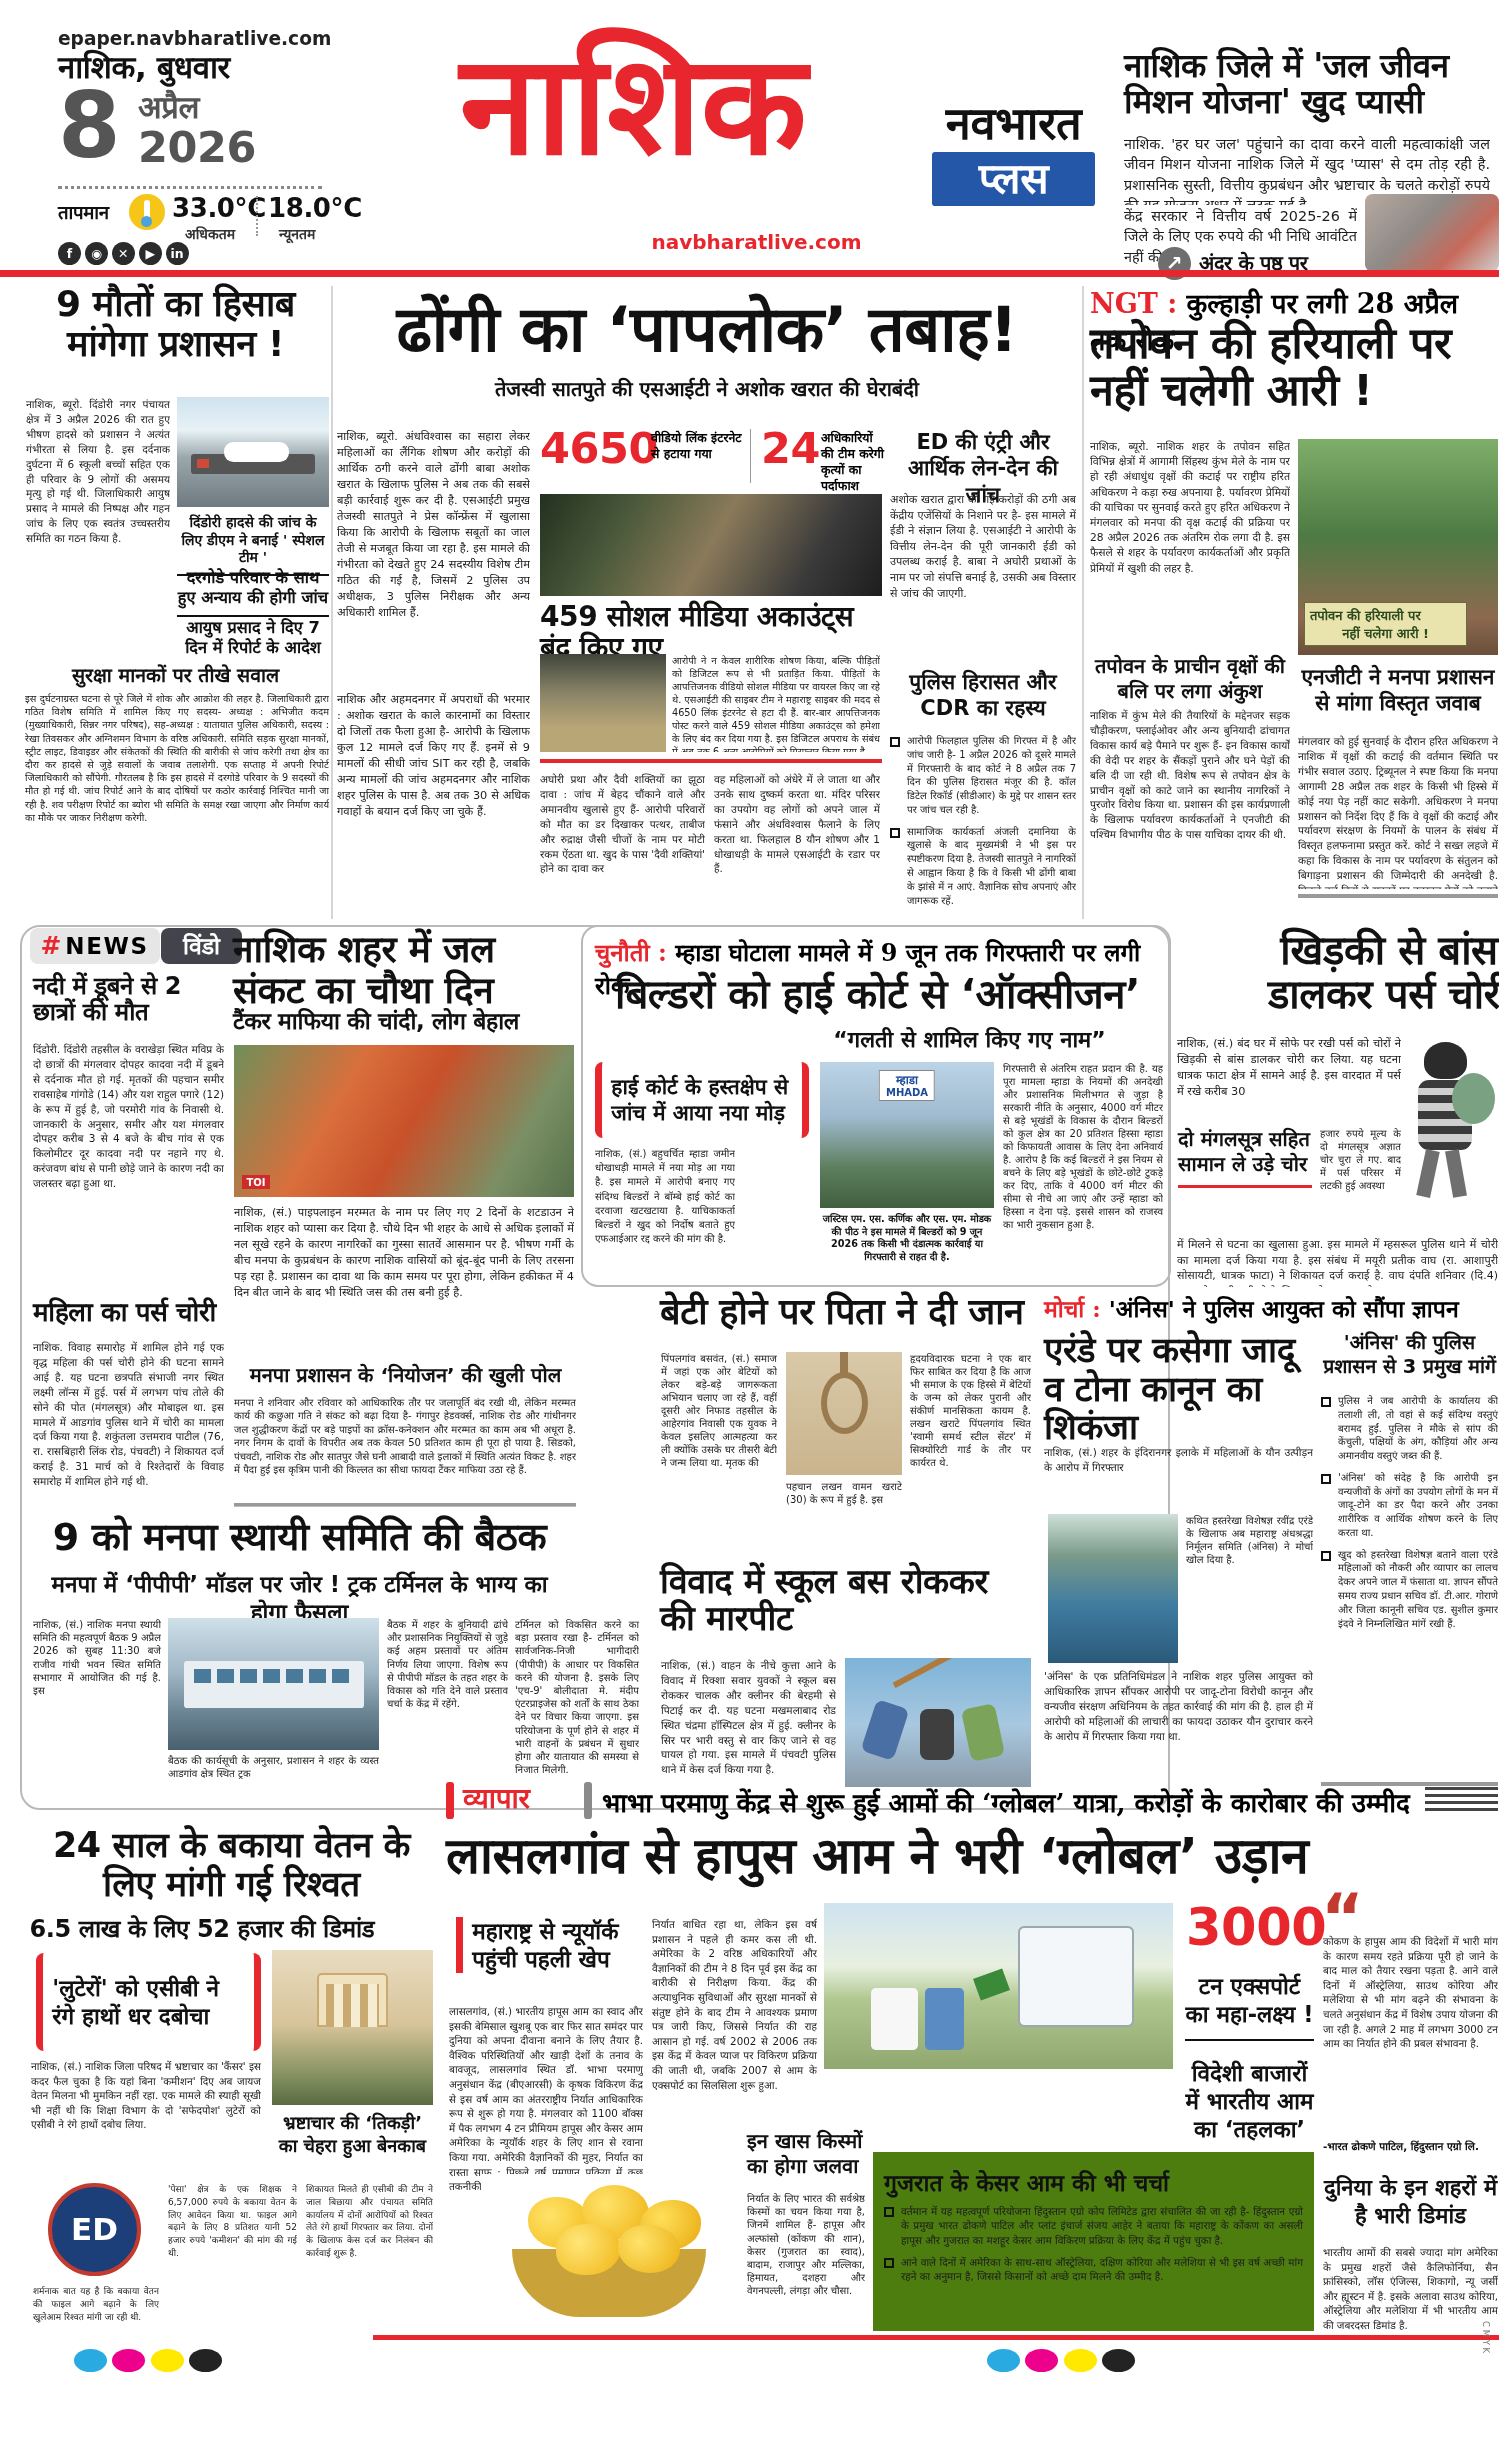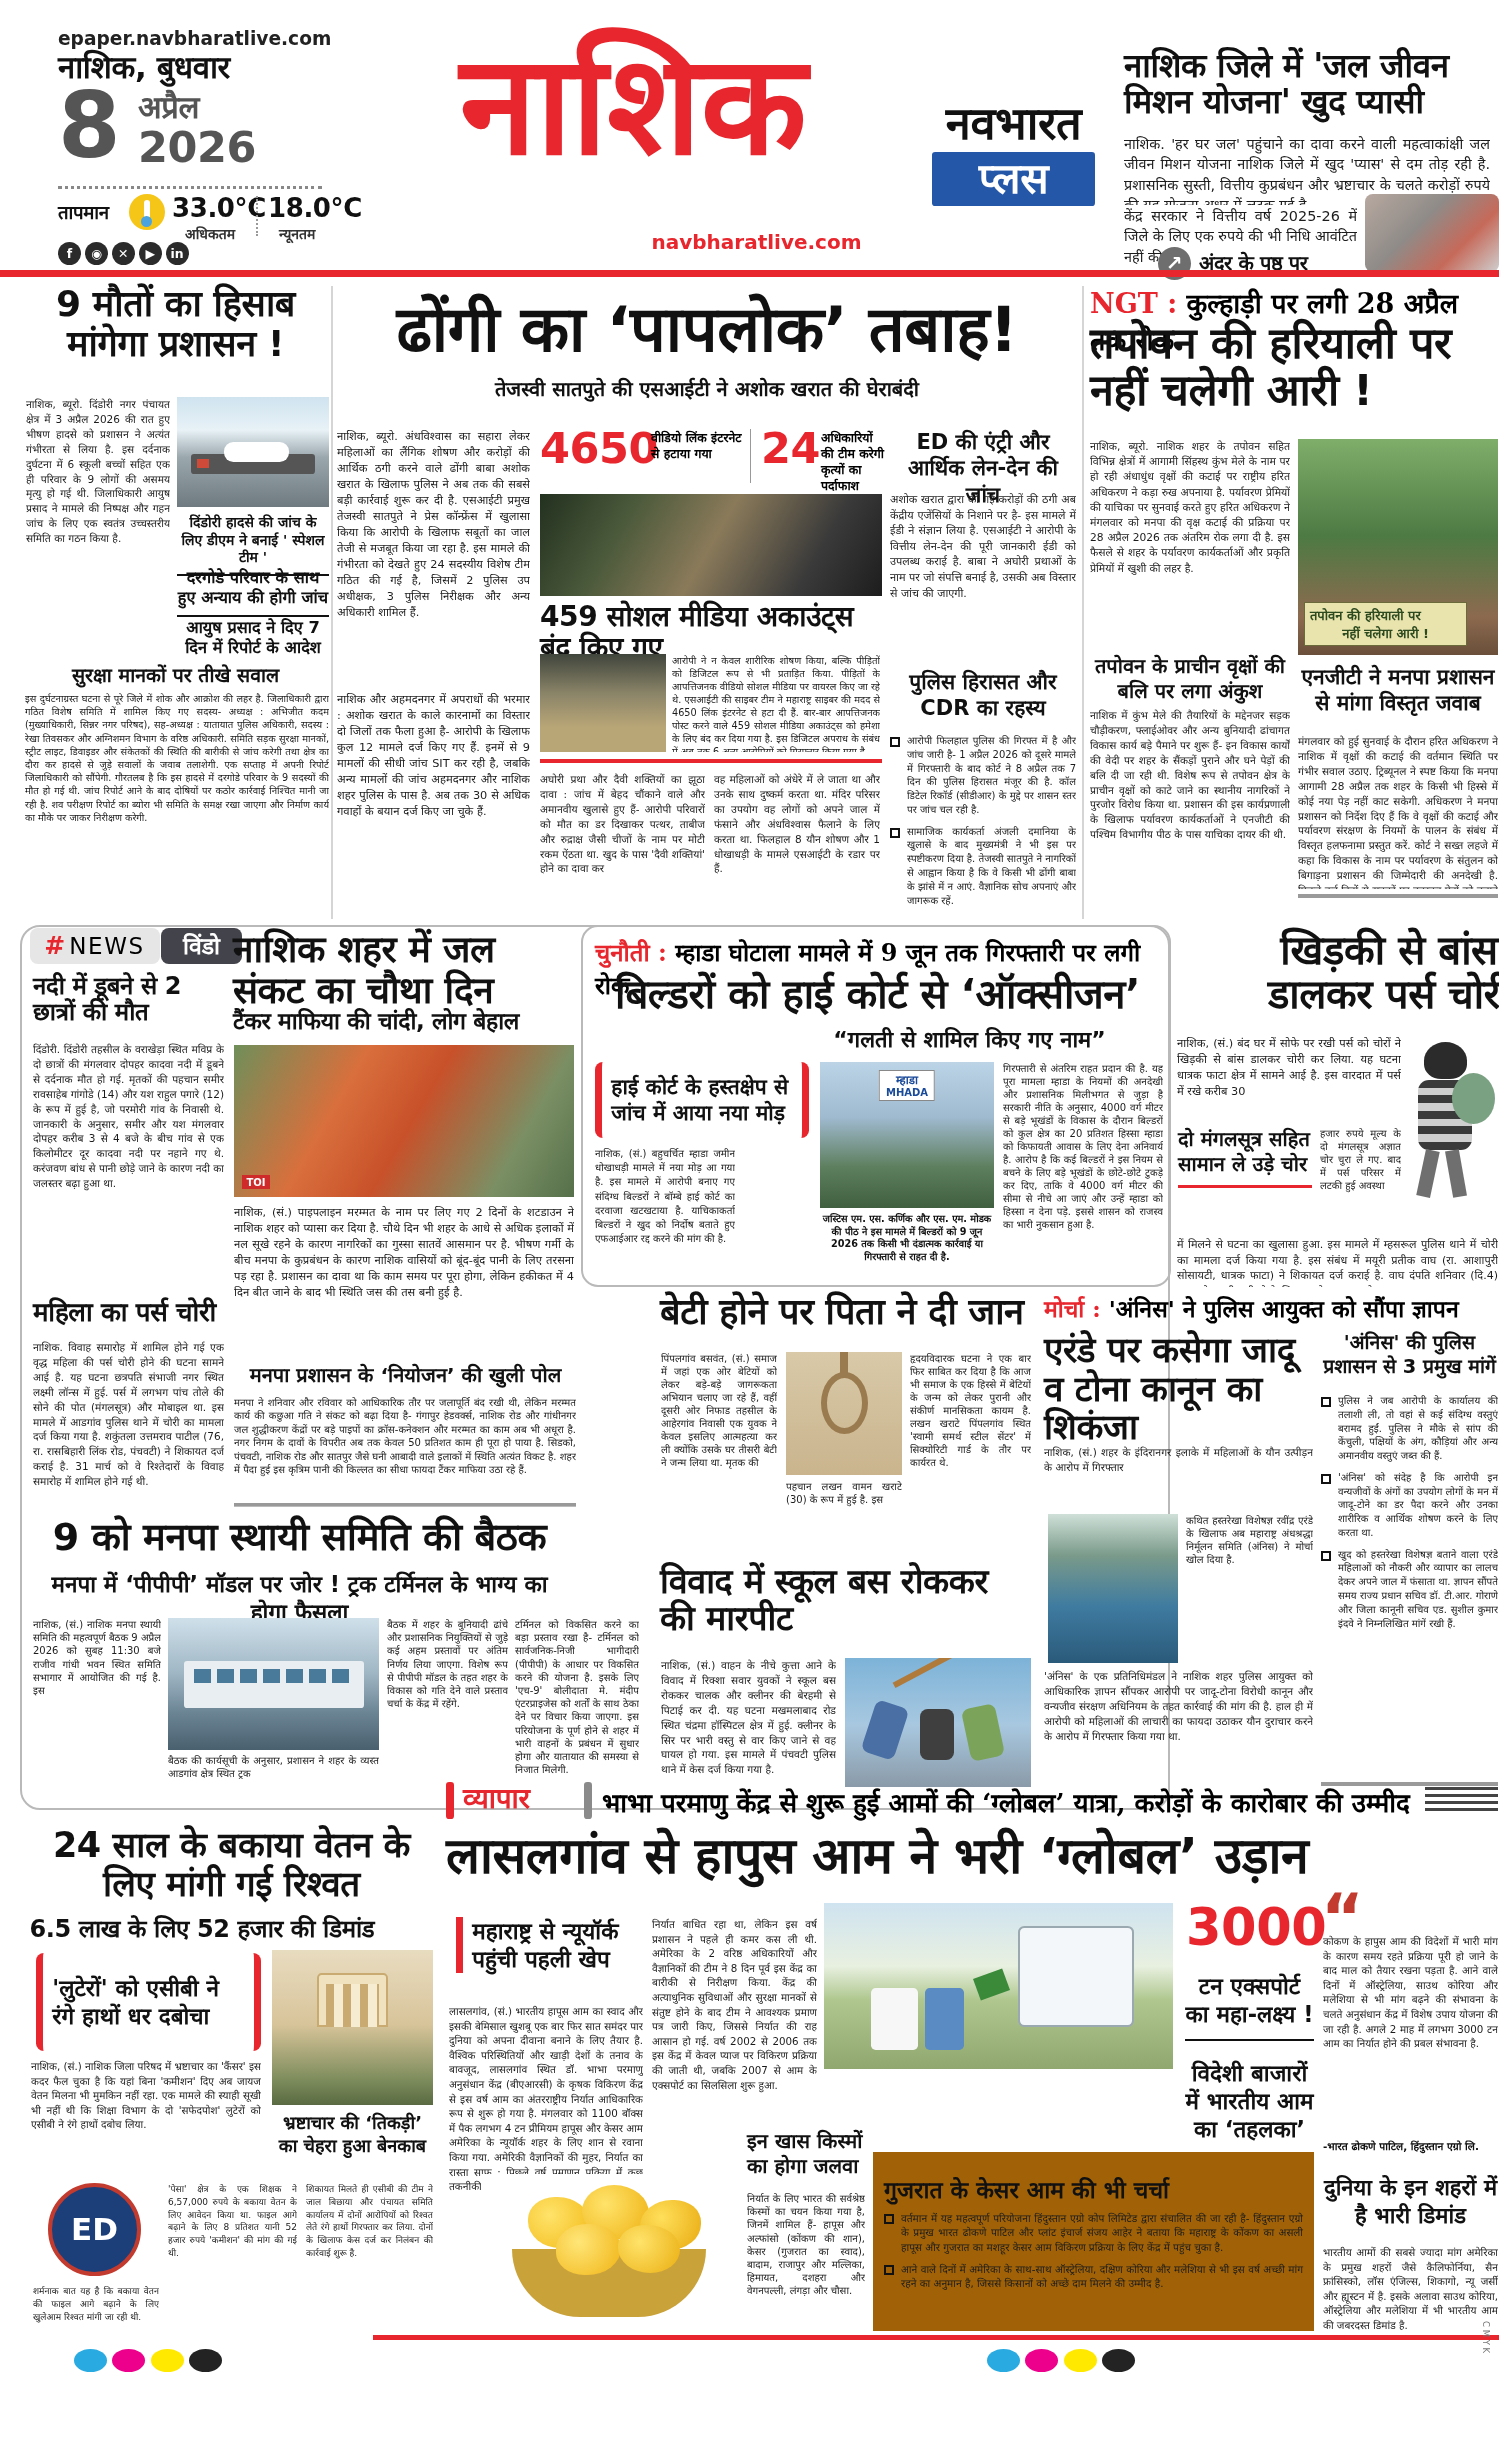--- a/index.html
+++ b/index.html
@@ -127,21 +127,21 @@
   </div>
   <div class="ab subh" style="left:1298px;top:664px;width:200px;font-size:21px">एनजीटी ने मनपा प्रशासन से मांगा विस्तृत जवाब</div>
   <div class="ab bd" style="left:1298px;top:734px;width:200px;height:155px;font-size:10.5px">मंगलवार को हुई सुनवाई के दौरान हरित अधिकरण ने नाशिक में वृक्षों की कटाई की वर्तमान स्थिति पर गंभीर सवाल उठाए. ट्रिब्यूनल ने स्पष्ट किया कि मनपा आगामी 28 अप्रैल तक शहर के किसी भी हिस्से में कोई नया पेड़ नहीं काट सकेगी. अधिकरण ने मनपा प्रशासन को निर्देश दिए हैं कि वे वृक्षों की कटाई और पर्यावरण संरक्षण के नियमों के पालन के संबंध में विस्तृत हलफनामा प्रस्तुत करें. कोर्ट ने सख्त लहजे में कहा कि विकास के नाम पर पर्यावरण के संतुलन को बिगाड़ना प्रशासन की जिम्मेदारी की अनदेखी है. पिछले कई दिनों से सड़कों पर उतरकर पेड़ों को बचाने की लड़ाई लड़ रहे संगठनों के लिए यह फैसला एक बड़ी संजीवनी लेकर आया है.</div>
   <div class="ab rule" style="left:1298px;top:894px;width:200px;height:3.9px"></div>
 
   <div class="box" style="left:20px;top:925px;width:1150px;height:885px"></div>
   <div class="box" style="left:581px;top:925px;width:590px;height:362px;border-radius:17px"></div>
 
   <div class="ab" style="left:29.5px;top:928px;width:130px;height:36px;background:#e6e6e6;border-radius:7.8px;text-align:center;line-height:36px">
     <span style="font-size:25px;font-weight:900;color:#e8262d">#</span>
-    <span style="font-size:23px;font-weight:400;letter-spacing:1.6px">NEWS</span>
+    <span style="font-size:23px;font-weight:700;letter-spacing:1.6px">NEWS</span>
   </div>
   <div class="ab" style="left:161px;top:928px;width:81px;height:36px;background:#43434b;border-radius:7.8px;color:#fff;text-align:center;line-height:36px;font-size:23px;font-weight:800">विंडो</div>
   <div class="ab hl" style="left:33px;top:973px;width:191px;font-size:24px">नदी में डूबने से 2 छात्रों की मौत</div>
   <div class="ab bd" style="left:33px;top:1042px;width:191px;height:247px;font-size:10.5px">दिंडोरी. दिंडोरी तहसील के वराखेड़ा स्थित मविप्र के दो छात्रों की मंगलवार दोपहर कादवा नदी में डूबने से दर्दनाक मौत हो गई. मृतकों की पहचान समीर रावसाहेब गांगोडे (14) और यश राहुल पगारे (12) के रूप में हुई है, जो परमोरी गांव के निवासी थे. जानकारी के अनुसार, समीर और यश मंगलवार दोपहर करीब 3 से 4 बजे के बीच गांव से एक किलोमीटर दूर कादवा नदी पर नहाने गए थे. करंजवण बांध से पानी छोड़े जाने के कारण नदी का जलस्तर बढ़ा हुआ था.</div>
   <div class="ab hl" style="left:33px;top:1298px;width:191px;font-size:26px">महिला का पर्स चोरी</div>
   <div class="ab bd" style="left:33px;top:1340px;width:191px;height:219px;font-size:10.5px">नाशिक. विवाह समारोह में शामिल होने गई एक वृद्ध महिला की पर्स चोरी होने की घटना सामने आई है. यह घटना छत्रपति संभाजी नगर स्थित लक्ष्मी लॉन्स में हुई. पर्स में लगभग पांच तोले की सोने की पोत (मंगलसूत्र) और मोबाइल था. इस मामले में आडगांव पुलिस थाने में चोरी का मामला दर्ज किया गया है. शकुंतला उत्तमराव पाटील (76, रा. रासबिहारी लिंक रोड, पंचवटी) ने शिकायत दर्ज कराई है. 31 मार्च को वे रिश्तेदारों के विवाह समारोह में शामिल होने गई थी.</div>
 
   <div class="ab hl" style="left:233px;top:930px;width:342px;font-size:37px">नाशिक शहर में जल संकट का चौथा दिन</div>
   <div class="ab hl" style="left:233px;top:1009px;width:342px;font-size:23px">टैंकर माफिया की चांदी, लोग बेहाल</div>
   <div class="ph" style="left:234px;top:1045px;width:340px;height:152px;background:linear-gradient(120deg,#6f8f5a,#d96f3c 32%,#c8512a 52%,#7b8f64 80%,#55704a)">
@@ -270,21 +270,21 @@
   <div class="ph" style="left:481px;top:2174px;width:256px;height:155px;background:#fff">
     <div style="position:absolute;left:31px;top:75px;width:194px;height:68px;background:#caa23a;border-radius:0 0 93px 93px"></div>
     <div style="position:absolute;left:47px;top:23px;width:62px;height:51px;background:radial-gradient(circle at 35% 35%,#ffe36a,#f2b915);border-radius:50% 60% 55% 60%"></div>
     <div style="position:absolute;left:101px;top:11px;width:67px;height:54px;background:radial-gradient(circle at 35% 35%,#ffe36a,#eeb010);border-radius:55% 60% 50% 60%"></div>
     <div style="position:absolute;left:159px;top:26px;width:61px;height:50px;background:radial-gradient(circle at 35% 35%,#ffdf5a,#e8a90e);border-radius:60% 50% 60% 55%"></div>
     <div style="position:absolute;left:75px;top:50px;width:65px;height:51px;background:radial-gradient(circle at 35% 35%,#ffe678,#f0b312);border-radius:55% 55% 60% 50%"></div>
     <div style="position:absolute;left:137px;top:51px;width:62px;height:48px;background:radial-gradient(circle at 35% 35%,#ffe36a,#eaae10);border-radius:50% 60% 55% 60%"></div>
   </div>
   <div class="ab subh" style="left:747px;top:2129px;width:118px;font-size:20px;text-align:left">इन खास किस्मों का होगा जलवा</div>
   <div class="ab bd" style="left:747px;top:2192px;width:118px;height:137px;font-size:10px;line-height:1.32">निर्यात के लिए भारत की सर्वश्रेष्ठ किस्मों का चयन किया गया है, जिनमें शामिल हैं- हापूस और अल्फांसो (कोंकण की शान), केसर (गुजरात का स्वाद), बादाम, राजापुर और मल्लिका, हिमायत, दशहरा और वेगनपल्ली, लंगड़ा और चौसा.</div>
-  <div class="ab" style="left:873px;top:2152px;width:441px;height:179px;background:#a16207;padding:21px 11px;overflow:hidden">
+  <div class="ab" style="left:873px;top:2152px;width:441px;height:179px;background:#4d7c0f;padding:14px 11px;overflow:hidden">
     <div style="font-size:23px;font-weight:900;color:#111;margin-bottom:6.2px">गुजरात के केसर आम की भी चर्चा</div>
     <div class="li" style="font-size:10.3px">
         <span class="sq"></span>
         <span>वर्तमान में यह महत्वपूर्ण परियोजना हिंदुस्तान एग्रो कोप लिमिटेड द्वारा संचालित की जा रही है- हिंदुस्तान एग्रो के प्रमुख भारत ढोकणे पाटिल और प्लांट इंचार्ज संजय आहेर ने बताया कि महाराष्ट्र के कोंकण का असली हापूस और गुजरात का मशहूर केसर आम विकिरण प्रक्रिया के लिए केंद्र में पहुंच चुका है.</span>
       </div>
     <div class="li" style="font-size:10.3px">
         <span class="sq"></span>
         <span>आने वाले दिनों में अमेरिका के साथ-साथ ऑस्ट्रेलिया, दक्षिण कोरिया और मलेशिया से भी इस वर्ष अच्छी मांग रहने का अनुमान है, जिससे किसानों को अच्छे दाम मिलने की उम्मीद है.</span>
       </div>
   </div>

